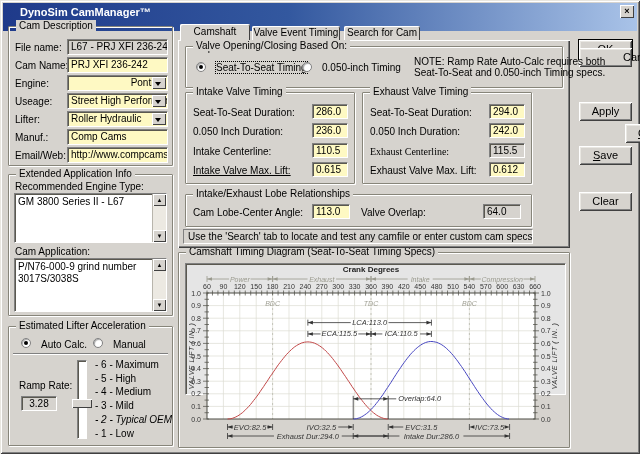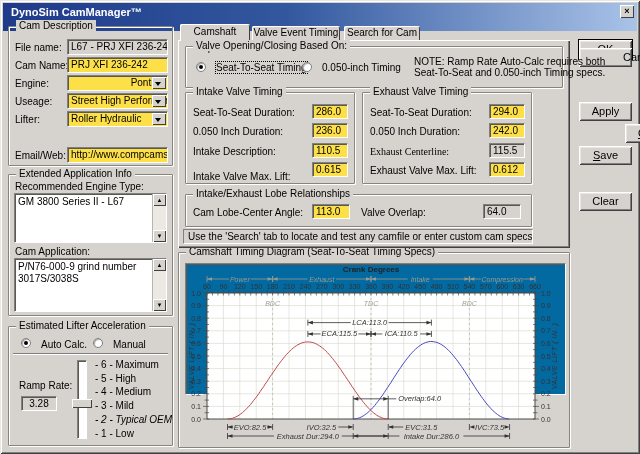--- a/index.html
+++ b/index.html
@@ -2,29 +2,29 @@
 <html><head>
 <meta charset="utf-8">
 <style>
   * { margin:0; padding:0; box-sizing:border-box; }
   body { background:#808080; font-family:"Liberation Sans", sans-serif; }
   .win { position:relative; width:640px; height:454px; background:#d6d3ce;
          box-shadow: inset 1px 1px 0 #e8e6e0, inset -1px -1px 0 #404040, inset 2px 2px 0 #fff, inset -2px -2px 0 #808080;
          font-size:11px; color:#000; overflow:hidden; }
   .titlebar { position:absolute; top:3px; left:3px; right:3px; height:28px;
          background:linear-gradient(90deg,#1f3a8a 0%, #33589f 45%, #a9c3e8 100%);
-         color:#fff; font-weight:bold; font-size:11px; line-height:18px; padding-left:8px; }
+         color:#fff; font-weight:bold; font-size:11px; line-height:18px; padding-left:17px; }
   .close-btn { position:absolute; top:2px; right:3px; width:14px; height:13px; background:#d6d3ce;
          box-shadow: inset 1px 1px 0 #fff, inset -1px -1px 0 #404040; text-align:center;
          font-size:9px; font-weight:bold; line-height:12px; color:#000; cursor:default; }
   .group { position:absolute; border:1px solid #87857a; border-radius:1px;
          box-shadow: 1px 1px 0 #fff, inset 1px 1px 0 #fff; }
   .legend { position:absolute; top:-7px; left:7px; background:#d6d3ce; padding:0 3px; font-size:10px; white-space:nowrap; }
   .lbl { font-size:10px; white-space:nowrap; }
-  .sunken { background:#fde047; border:1px solid; border-color:#808080 #fff #fff #808080;
+  .sunken { background:#fef9c3; border:1px solid; border-color:#808080 #fff #fff #808080;
          box-shadow: inset 1px 1px 0 #5a584f; font-size:10px; padding:1px 3px; overflow:hidden; white-space:nowrap; }
   .readonly { background:#d6d3ce; }
   .frow { position:absolute; left:6px; right:4px; height:28px; }
   .frow .flabel { position:absolute; left:0; top:3px; }
   .frow .fctl { position:absolute; left:52px; right:0; top:0; height:16px; }
   .dd-btn { position:absolute; right:1px; top:1px; bottom:1px; width:14px; background:#d6d3ce;
          box-shadow: inset 1px 1px 0 #fff, inset -1px -1px 0 #404040; text-align:center; }
   .dd-btn::after { content:""; position:absolute; left:3px; top:5px; border:3px solid transparent; border-top:4px solid #000; }
   .ta { position:absolute; display:flex; background:#fff; border:1px solid; border-color:#808080 #fff #fff #808080;
          box-shadow: inset 1px 1px 0 #5a584f; }
@@ -42,21 +42,21 @@
          font-size:11px; line-height:18px; box-shadow: inset 1px 1px 0 #fff, inset -1px -1px 0 #404040,
          inset 2px 2px 0 #e9e7e2, inset -2px -2px 0 #808080; cursor:default; }
   .btn.default { box-shadow: 0 0 0 1px #000, inset 1px 1px 0 #fff, inset -1px -1px 0 #404040,
          inset 2px 2px 0 #e9e7e2, inset -2px -2px 0 #808080; }
   .tab { position:absolute; font-size:10px; text-align:center; background:#d6d3ce; z-index:1;
          box-shadow: inset 1px 1px 0 #fff, inset -1px 0 0 #404040; border-top-left-radius:2px; border-top-right-radius:2px; }
   .tab.active { z-index:3; }
   .tab-panel { position:absolute; left:178px; top:40px; width:392px; height:208px; background:#d6d3ce; z-index:2;
          box-shadow: inset 1px 1px 0 #fff, inset -1px -1px 0 #404040, inset -2px -2px 0 #808080; }
   .statusbox { position:absolute; font-size:10px; padding:1px 4px; border:1px solid; border-color:#808080 #fff #fff #808080; white-space:nowrap; overflow:hidden; }
-  .chart-panel { position:absolute; left:6px; top:10px; width:381px; height:132px; background:#0369a1;
+  .chart-panel { position:absolute; left:6px; top:10px; width:381px; height:132px; background:#e5e5e5;
          border:1px solid; border-color:#808080 #fff #fff #808080; box-shadow: inset 1px 1px 0 #5a584f; }
   .slider-track { position:absolute; width:10px; background:#fff; border:1px solid; border-color:#808080 #fff #fff #808080;
          box-shadow: inset 1px 1px 0 #5a584f; }
   .slider-thumb { position:absolute; background:#d6d3ce; box-shadow: inset 1px 1px 0 #fff, inset -1px -1px 0 #404040; }
   .scale-item { position:absolute; left:86px; font-size:10px; white-space:nowrap; }
   u { text-decoration:underline; }
 </style>
 </head>
 <body>
 
@@ -89,20 +89,24 @@
         <span>Street High Performance</span>
         <span class="dd-btn"></span>
       </div>
     </div>
     <div class="frow" style="top:84px;">
       <span class="flabel lbl">Lifter:</span>
       <div class="fctl sunken">
         <span>Roller Hydraulic</span>
         <span class="dd-btn"></span>
       </div>
+    </div>
+    <div class="frow" style="top:102px;">
+      <span class="flabel lbl">Manuf.:</span>
+      <div class="fctl sunken">Comp Cams</div>
     </div>
     <div class="frow" style="top:120px;">
       <span class="flabel lbl">Email/Web:</span>
       <div class="fctl sunken">http://www.compcams.com</div>
     </div>
   </div>
 
   <div class="group" style="left:8px; top:174px; width:165px; height:142px;">
     <span class="legend">Extended Application Info</span>
     <div class="lbl" style="position:absolute; left:6px; top:6px;">Recommended Engine Type:</div>
@@ -157,23 +161,23 @@
     <div class="lbl" style="position:absolute; left:228px; top:9px;">NOTE: Ramp Rate Auto-Calc requires both</div>
     <div class="lbl" style="position:absolute; left:228px; top:20px;">Seat-To-Seat and 0.050-inch Timing specs.</div>
   </div>
 
   <div class="group" style="left:185px; top:92px; width:170px; height:92px; z-index:4;">
     <span class="legend">Intake Valve Timing</span>
     <div class="lbl" style="position:absolute; left:7px; top:14px;">Seat-To-Seat Duration:</div>
     <div class="sunken" style="position:absolute; left:126px; top:11px; width:36px; height:15px;">286.0</div>
     <div class="lbl" style="position:absolute; left:7px; top:33px;">0.050 Inch Duration:</div>
     <div class="sunken" style="position:absolute; left:126px; top:30px; width:36px; height:15px;">236.0</div>
-    <div class="lbl" style="position:absolute; left:7px; top:53px;">Intake Description:</div>
+    <div class="lbl" style="position:absolute; left:7px; top:53px;">Intake Centerline:</div>
     <div class="sunken" style="position:absolute; left:126px; top:50px; width:36px; height:15px;">110.5</div>
-    <div class="lbl" style="position:absolute; left:7px; top:78px;">Intake Valve Max. Lift:</div>
+    <div class="lbl" style="position:absolute; left:7px; top:72px;text-decoration:underline;">Intake Valve Max. Lift:</div>
     <div class="sunken" style="position:absolute; left:126px; top:69px; width:36px; height:15px;">0.615</div>
   </div>
 
   <div class="group" style="left:362px; top:92px; width:170px; height:92px; z-index:4;padding-left:37px;">
     <span class="legend">Exhaust Valve Timing</span>
     <div class="lbl" style="position:absolute; left:7px; top:14px;">Seat-To-Seat Duration:</div>
     <div class="sunken" style="position:absolute; left:126px; top:11px; width:36px; height:15px;">294.0</div>
     <div class="lbl" style="position:absolute; left:7px; top:33px;">0.050 Inch Duration:</div>
     <div class="sunken" style="position:absolute; left:126px; top:30px; width:36px; height:15px;">242.0</div>
     <div class="lbl" style="position:absolute; left:7px; top:53px;font-family:Liberation Serif, serif;">Exhaust Centerline:</div>

